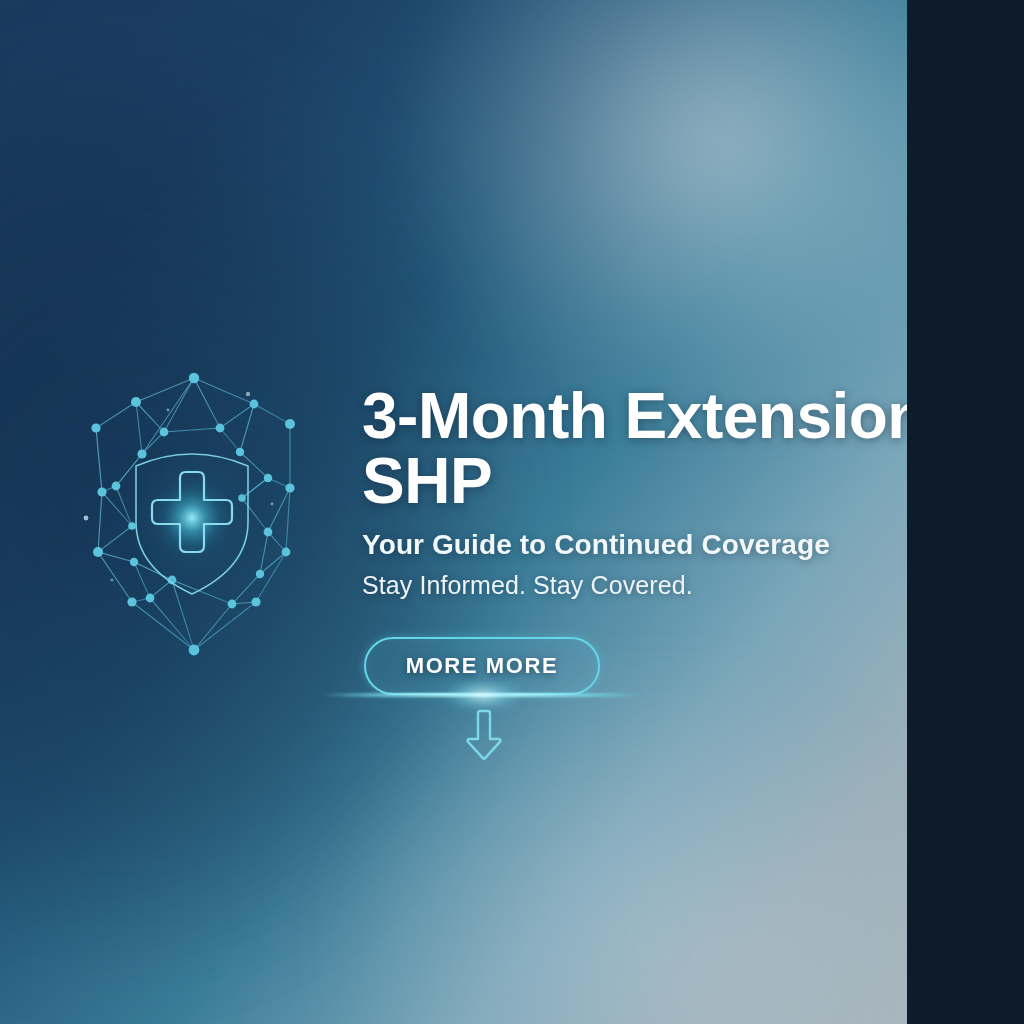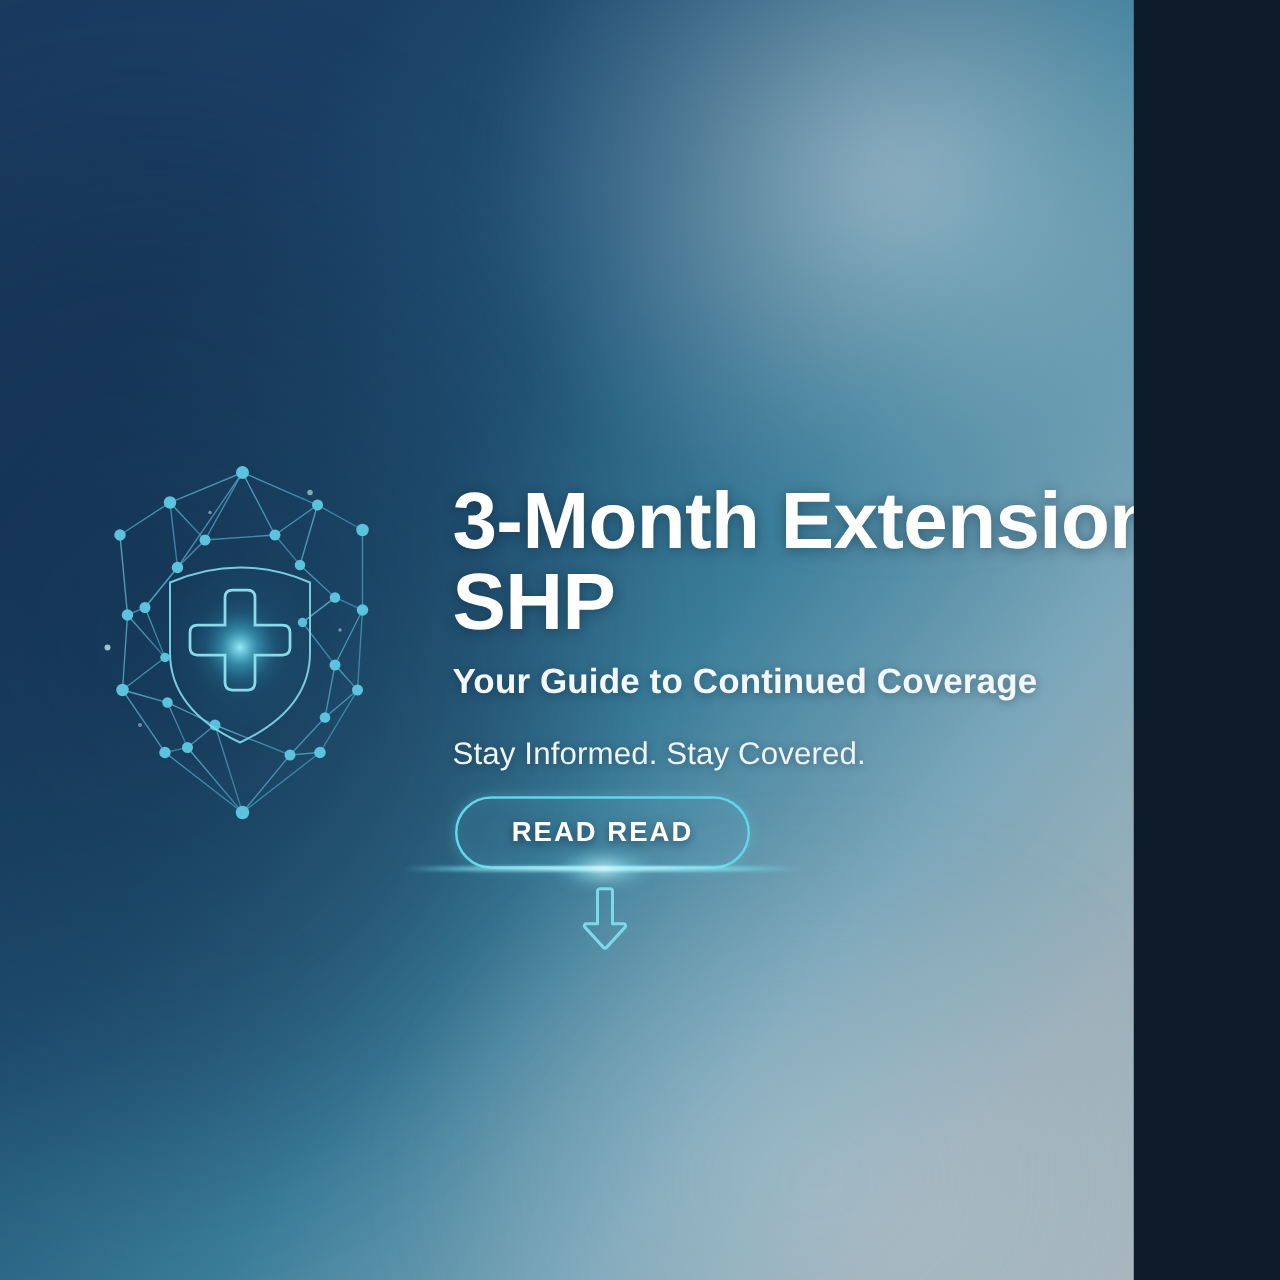--- a/index.html
+++ b/index.html
@@ -100,21 +100,21 @@
   }
   .subhead {
     margin: 14px 0 0 0;
     font-size: 28px;
     font-weight: bold;
     color: #f2f7f9;
     letter-spacing: 0.1px;
     text-shadow: 0 2px 8px rgba(10,30,50,0.4);
   }
   .tagline {
-    margin: 28px 0 0 0;
+    margin: 10px 0 0 0;
     font-size: 25px;
     font-weight: normal;
     color: #eef4f7;
     letter-spacing: 0.1px;
     text-shadow: 0 1px 7px rgba(10,30,50,0.38);
   }
 
   
   .cta-wrap {
     position: absolute;
@@ -286,21 +286,21 @@
   </div>
 
   <div class="content">
     <h1 class="headline">3-Month Extension
 SHP</h1>
     <p class="subhead">Your Guide to Continued Coverage</p>
     <p class="tagline">Stay Informed. Stay Covered.</p>
   </div>
 
   <div class="cta-wrap">
-    <div class="cta-button">READ READ</div>
+    <div class="cta-button">MORE MORE</div>
     <div class="cta-streak"></div>
     <div class="cta-streak-core"></div>
 
     <div class="arrow-down">
       <svg viewBox="0 0 40 56" xmlns="http://www.w3.org/2000/svg">
         <path d="M20,4 L20,38 M20,44 L5,27 M20,44 L35,27" fill="none" stroke="#7fdcec" stroke-width="3" stroke-linecap="round" stroke-linejoin="round" opacity="0"></path>
         <path d="M16,4 h8 a2,2 0 0 1 2,2 v26 h9 a1.6,1.6 0 0 1 1.1,2.7 l-15,16.4 a1.6,1.6 0 0 1 -2.2,0 l-15,-16.4 A1.6,1.6 0 0 1 5,32 h9 V6 a2,2 0 0 1 2,-2 z" fill="none" stroke="#7fdcec" stroke-width="2.4" stroke-linejoin="round" opacity="0.95"></path>
       </svg>
     </div>
   </div>

